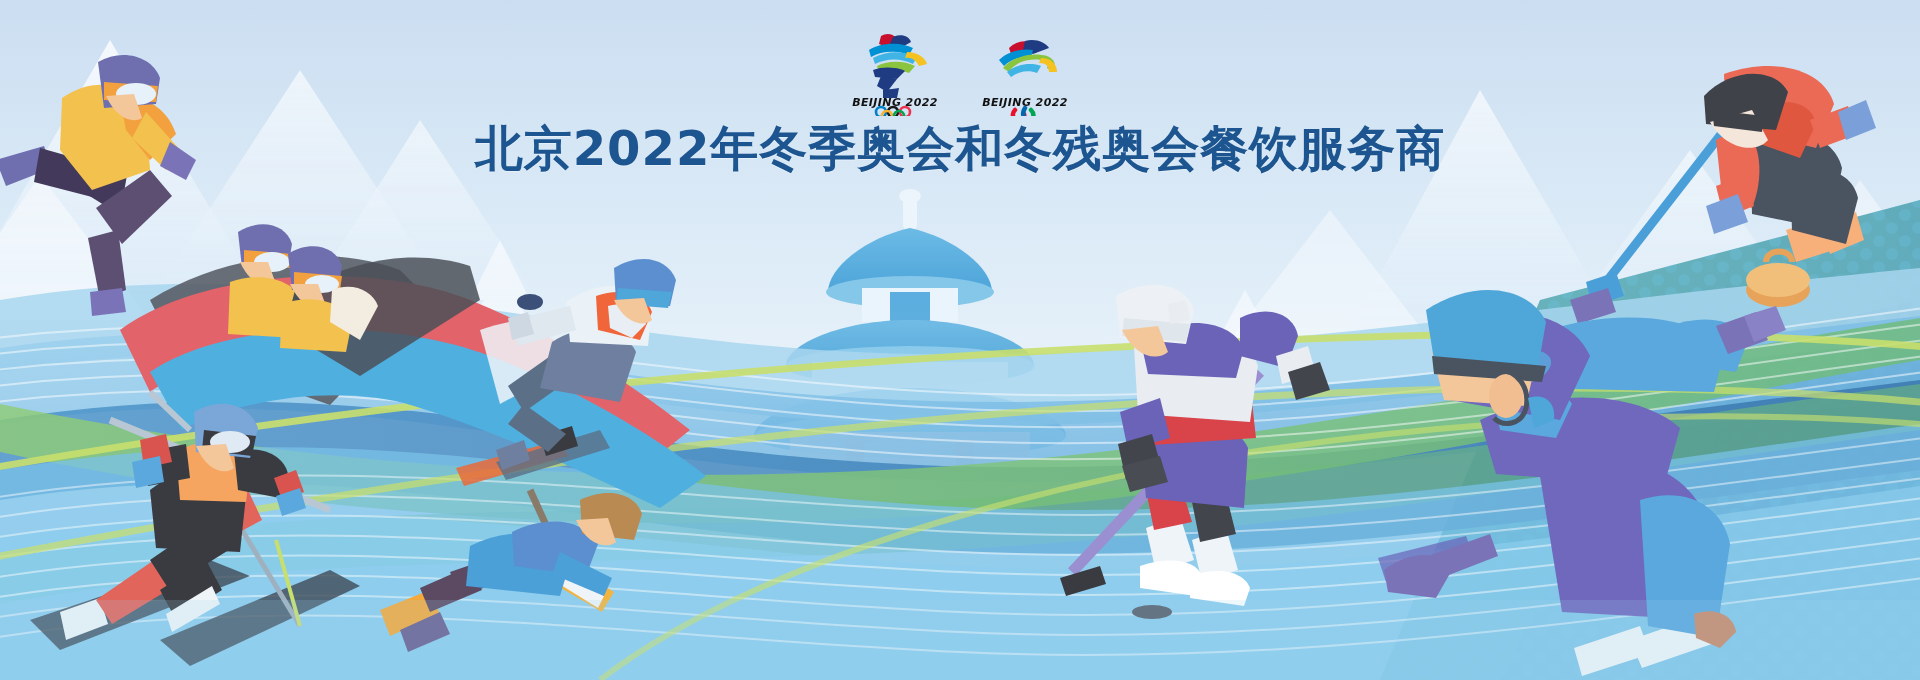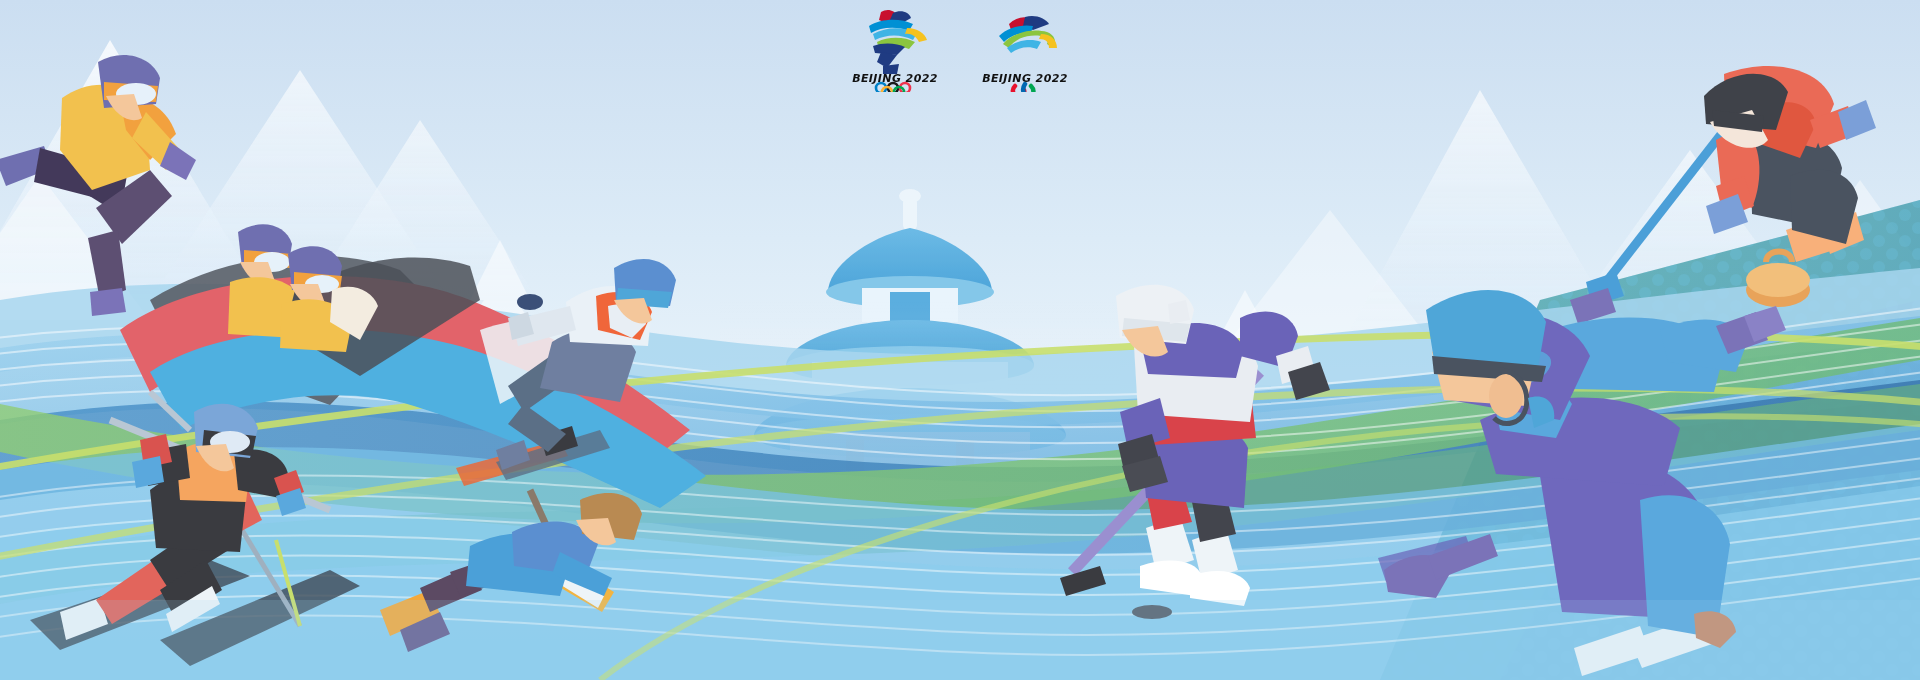--- a/index.html
+++ b/index.html
@@ -6,21 +6,21 @@
   *{box-sizing:border-box;}
   .banner{
     position:relative;width:1920px;height:680px;overflow:hidden;
     font-family:"Liberation Sans","DejaVu Sans",sans-serif;
     background:linear-gradient(180deg,#cfe0f1 0%,#d7e6f4 28%,#e3eef8 52%,#eaf3fa 70%,#dbe9f6 100%);
   }
   .layer{position:absolute;inset:0;}
   svg.layer{display:block;}
   
   .header{position:absolute;left:0;right:0;top:0;z-index:60;text-align:center;}
-  .logos{display:flex;justify-content:center;align-items:flex-end;gap:34px;}
+  .logos{display:flex;justify-content:center;align-items:flex-end;gap:34px;padding-top:24px;}
   .logo{width:96px;height:92px;position:relative;}
   .logo svg{display:block;}
   .title{
     margin-top:6px;
     font-size:48px;line-height:1.1;font-weight:bold;
     color:#1c5590;letter-spacing:1px;
     font-family:"DejaVu Sans","Liberation Sans",sans-serif;
     text-shadow:0 1px 0 rgba(255,255,255,.35);
   }
 </style>
@@ -377,15 +377,16 @@
           <g>
             <path d="M38 86 C34 90 36 96 42 96 C46 96 48 93 47 90" fill="none" stroke="#e8112d" stroke-width="4.5" stroke-linecap="round"></path>
             <path d="M48 84 C44 90 47 97 53 96" fill="none" stroke="#0068b1" stroke-width="4.5" stroke-linecap="round"></path>
             <path d="M54 86 C58 90 57 96 51 97" fill="none" stroke="#00a651" stroke-width="4.5" stroke-linecap="round"></path>
           </g>
         </svg>
       </div>
 
     </div>
 
+    <div class="title">北京2022年冬季奥会和冬残奥会餐饮服务商</div>
   </div>
 
 </div>
 
 </body></html>

